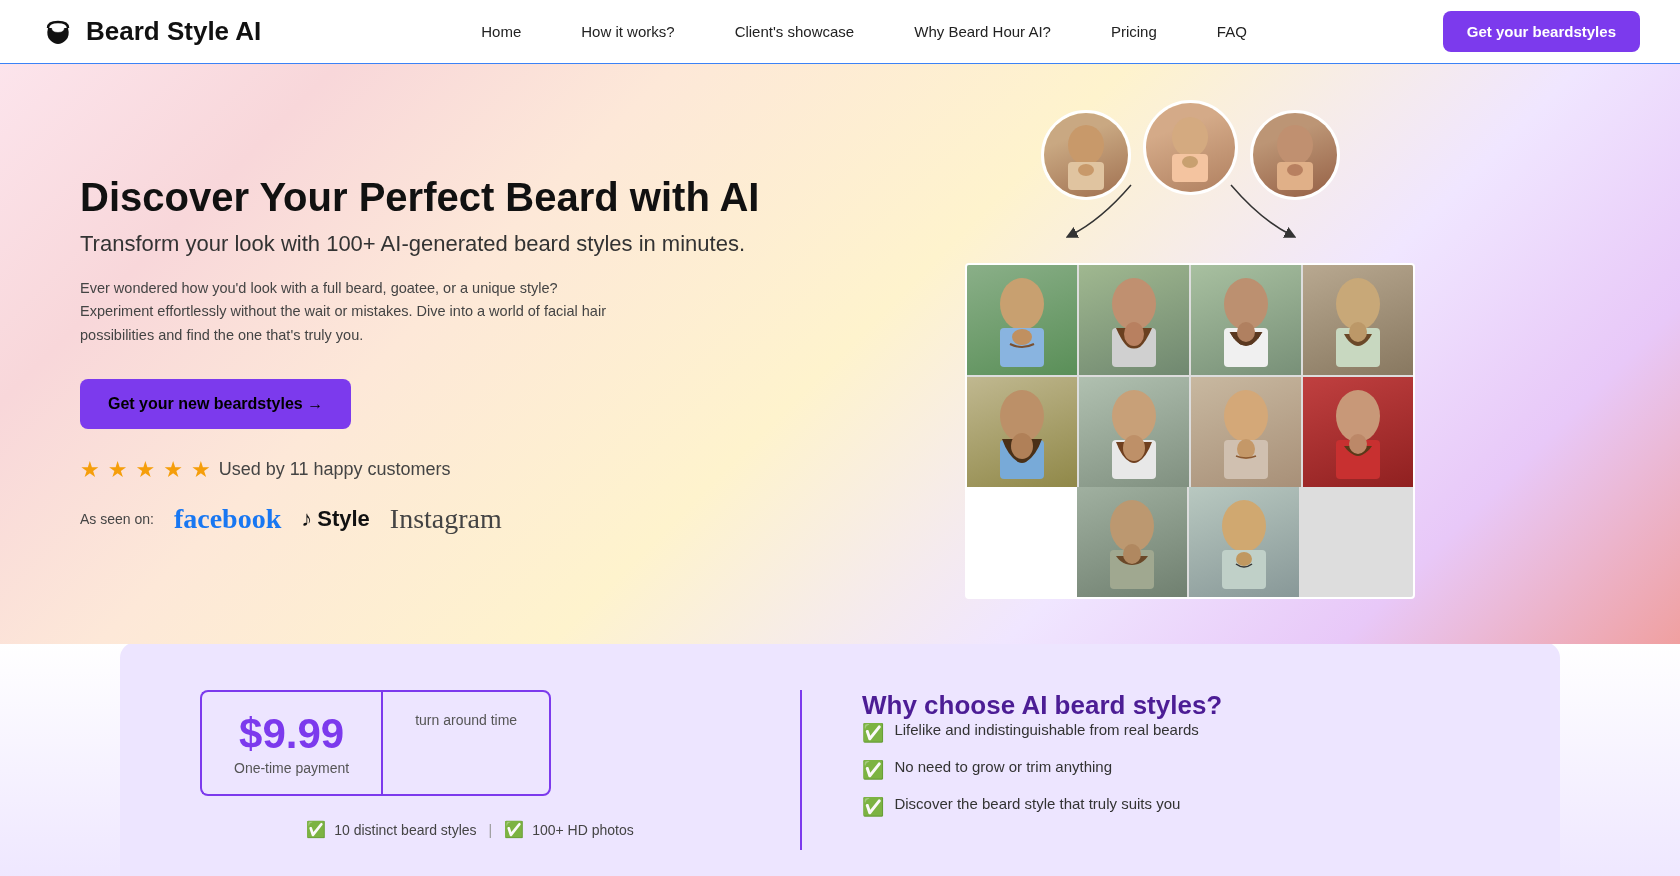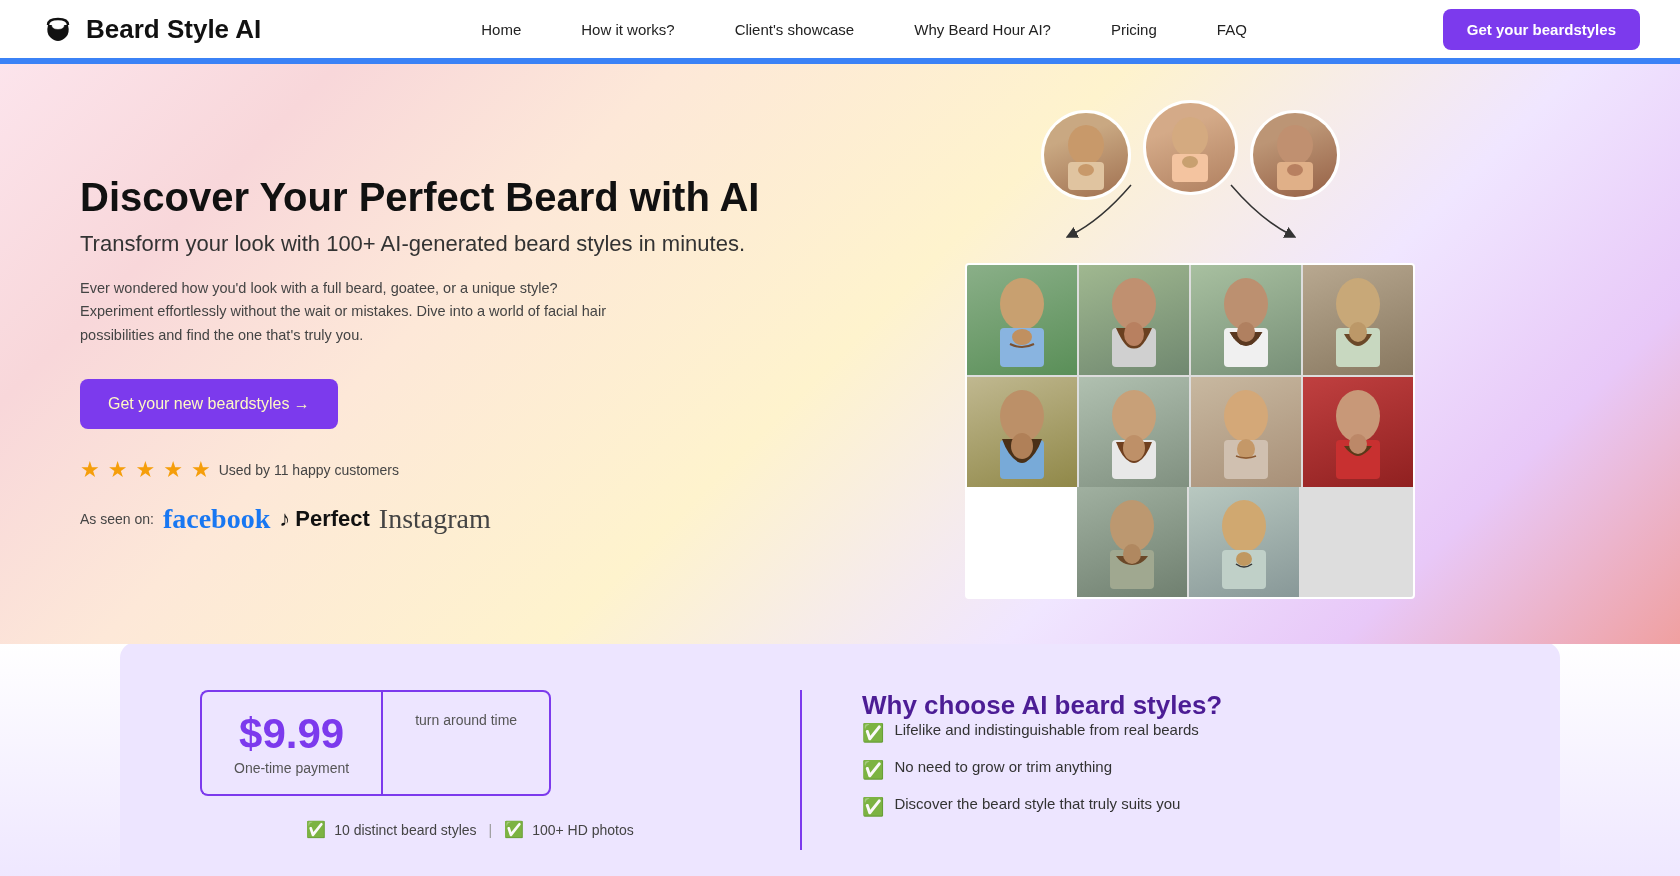--- a/index.html
+++ b/index.html
@@ -2,21 +2,21 @@
 <html><head>
   <meta charset="utf-8">
   <style>
     * { margin: 0; padding: 0; box-sizing: border-box; }
     body { font-family: -apple-system, BlinkMacSystemFont, 'Segoe UI', sans-serif; width: 1680px; min-height: 876px; overflow-x: hidden; }
 
     
     .navbar {
       display: flex; align-items: center; justify-content: space-between;
       padding: 0 40px; height: 64px; background: #fff;
-      border-bottom: 6px solid #3b82f6; position: relative; z-index: 10;
+      border-bottom: 1px solid #3b82f6; position: relative; z-index: 10;
     }
     .logo { display: flex; align-items: center; gap: 10px; font-size: 26px; font-weight: 700; color: #111; }
     .logo-icon { width: 36px; height: 36px; }
     .nav-links { display: flex; align-items: center; gap: 36px; }
     .nav-links a { text-decoration: none; color: #222; font-size: 15px; font-weight: 500; margin-left: 24px; }
     .nav-cta {
       background: #7c3aed; color: #fff; border: none; border-radius: 8px;
       padding: 12px 24px; font-size: 15px; font-weight: 600; cursor: pointer;
     }
 
@@ -25,28 +25,28 @@
       position: relative; min-height: 580px;
       background: linear-gradient(135deg, #fce4ec 0%, #f8d7da 15%, #fde8d8 30%, #fef3cd 50%, #f0e6ff 70%, #e8c8f8 85%, #f0a0a0 100%);
       display: flex; align-items: center; padding: 40px 80px;
       overflow: hidden;
     }
     .hero-left { flex: 0 0 700px; z-index: 2; }
     .hero-title { font-size: 40px; font-weight: 800; color: #111; line-height: 1.2; margin-bottom: 10px; }
     .hero-subtitle { font-size: 22px; font-weight: 400; color: #333; margin-bottom: 20px; }
     .hero-desc { font-size: 14.5px; color: #444; line-height: 1.6; max-width: 540px; margin-bottom: 32px; }
     .hero-cta {
-      background: #7c3aed; color: #fef9c3; border: none; border-radius: 8px;
-      padding: 16px 28px; font-size: 16px; font-weight: 400; cursor: pointer;
+      background: #7c3aed; color: #000000; border: none; border-radius: 8px;
+      padding: 16px 28px; font-size: 16px; font-weight: 700; cursor: pointer;
       display: inline-flex; align-items: center; gap: 8px; margin-bottom: 28px;
     }
     .stars { display: flex; align-items: center; gap: 8px; margin-bottom: 20px; }
     .star { color: #f59e0b; font-size: 22px; }
-    .stars-label { font-size: 14px; color: #444; }
-    .social-row { display: flex; align-items: center; gap: 9px; text-align: center; }
+    .stars-label { font-size: 18px; color: #444; }
+    .social-row { display: flex; align-items: center; gap: 20px; text-align: center; }
     .social-label { font-size: 14px; color: #444; }
     .facebook-logo { font-size: 28px; font-weight: 800; color: #1877f2; font-family: Georgia, serif; }
     .tiktok-logo { display: flex; align-items: center; gap: 5px; font-size: 22px; font-weight: 700; color: #111; }
     .instagram-logo { font-size: 28px; font-weight: 400; color: #444; font-family: 'Georgia', cursive; }
 
     
     .hero-right { flex: 1; display: flex; justify-content: center; align-items: center; position: relative; z-index: 2; }
     .face-circle { width: 90px; height: 90px; border-radius: 50%; overflow: hidden; border: 3px solid #fff; background: #ddd; }
     .face-circle.large { width: 95px; height: 95px; }
     .face-img { width: 100%; height: 100%; object-fit: cover; background: linear-gradient(135deg, #d4b89a, #b8866e); }
@@ -118,21 +118,21 @@
       <span class="star">★</span>
       <span class="star">★</span>
       <span class="star">★</span>
       <span class="stars-label">Used by 11 happy customers</span>
     </div>
     <div class="social-row">
       <span class="social-label">As seen on:</span>
       <span class="facebook-logo">facebook</span>
       <span class="tiktok-logo">
         <span style="font-size:22px;">♪</span>
-        <span>Perfect</span>
+        <span>Style</span>
       </span>
       <span class="instagram-logo">Instagram</span>
     </div>
   </div>
 
   <div class="hero-right">
 
     <div style="position:relative; display:flex; flex-direction:column; align-items:center;">
       <div style="display:flex; gap:12px; justify-content:center; margin-bottom:8px; position:relative;">
         <div class="face-circle">

